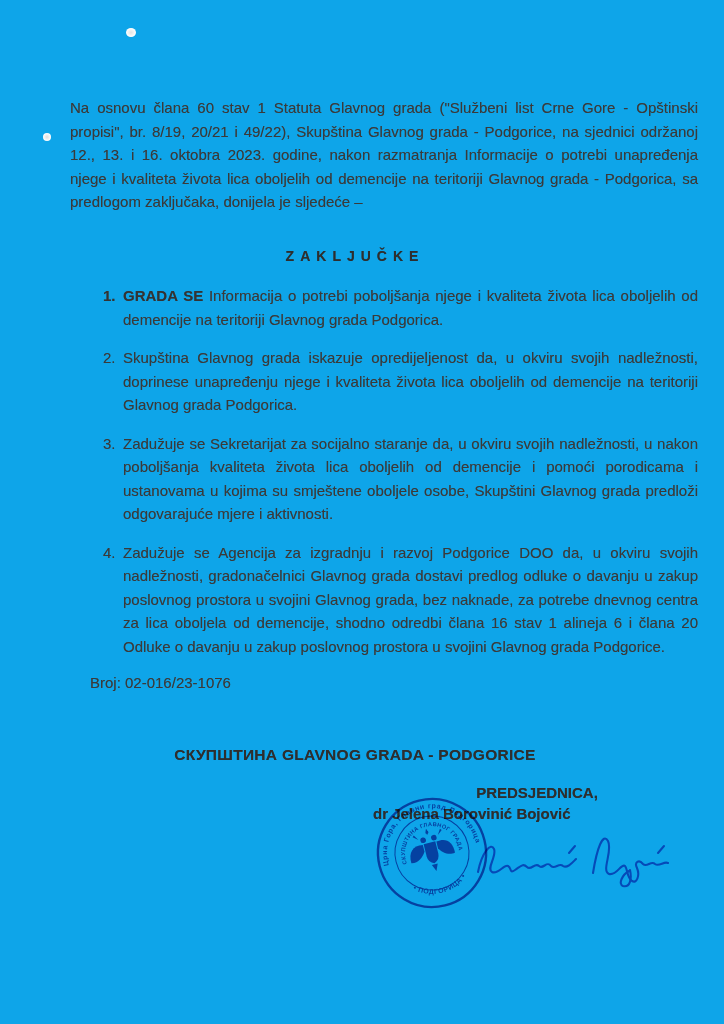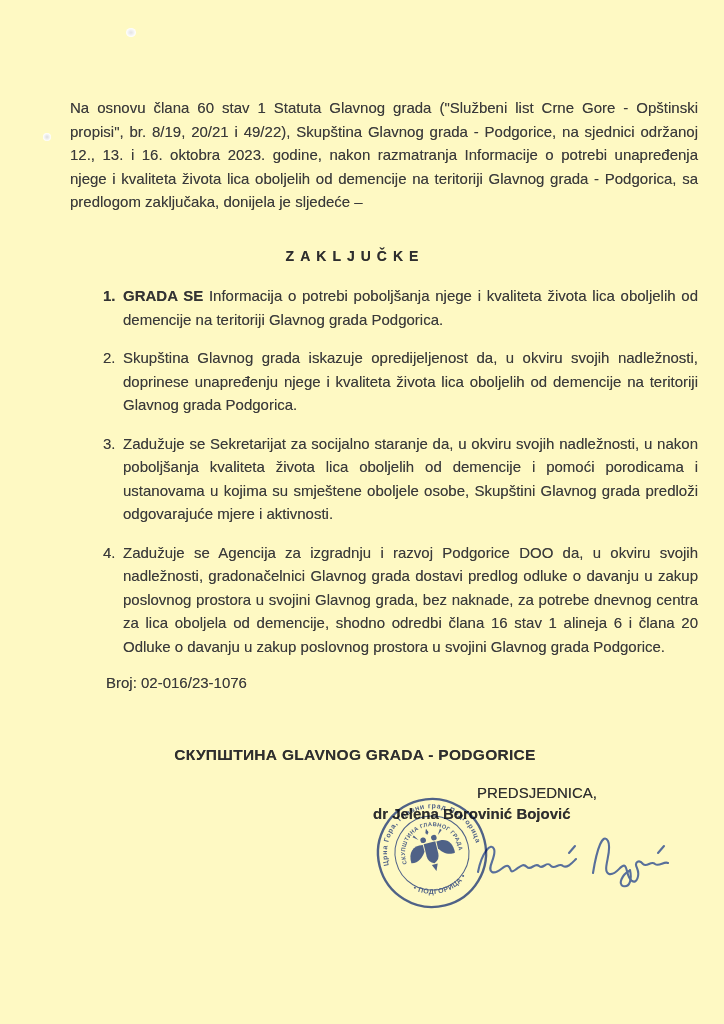--- a/index.html
+++ b/index.html
@@ -1,19 +1,19 @@
 <!DOCTYPE html>
 <html><head>
 <meta charset="utf-8">
 <style>
   html,body{margin:0;padding:0;background:#9a9a9a;}
   .page{
     position:relative;
     width:724px;height:1024px;
-    background:#fef9c3;
+    background:#0ea5e9;
     overflow:hidden;
     font-family:"Liberation Sans", sans-serif;
     color:#3a3a3a;
   }
   .txt{
     font-size:15px;
     line-height:23.5px;
     color:#3a3a3a;
     text-shadow:0 0 0.4px rgba(70,70,70,0.55);
   }
@@ -25,30 +25,30 @@
   .heading{
     position:absolute;left:40px;top:248px;width:630px;
     text-align:center;font-weight:bold;font-size:14px;
     letter-spacing:6px;color:#2e2e2e;
     text-shadow:0 0 0.4px rgba(50,50,50,0.6);
   }
   .conclusions{position:absolute;left:103px;top:284px;width:595px;}
   .item{display:flex;margin-bottom:15px;}
   .num{flex:0 0 20px;}
   .itext{flex:1;text-align:justify;}
-  .ref-block{position:absolute;left:106px;top:668px;line-height:29px;}
+  .ref-block{position:absolute;left:90px;top:668px;line-height:29px;}
   .issuer{
     position:absolute;left:40px;top:746px;width:630px;
     text-align:center;font-weight:bold;font-size:15.5px;
     letter-spacing:0.3px;color:#2e2e2e;
     text-shadow:0 0 0.4px rgba(50,50,50,0.6);
   }
   .sig-block{position:absolute;left:373px;top:782px;width:270px;}
   .sig-title{
-    text-align:center;padding-left:58px;font-weight:normal;
+    text-align:center;padding-left:58px;font-weight:bold;
     font-size:15px;color:#2e2e2e;line-height:21px;
     text-shadow:0 0 0.4px rgba(50,50,50,0.6);
   }
   .sig-name{
     text-align:left;font-weight:bold;font-size:15px;color:#2e2e2e;
     line-height:21px;text-shadow:0 0 0.4px rgba(50,50,50,0.6);
   }
   .stamp-wrap{
     position:absolute;left:352px;top:773px;width:160px;height:160px;
     mix-blend-mode:multiply;opacity:0.9;

